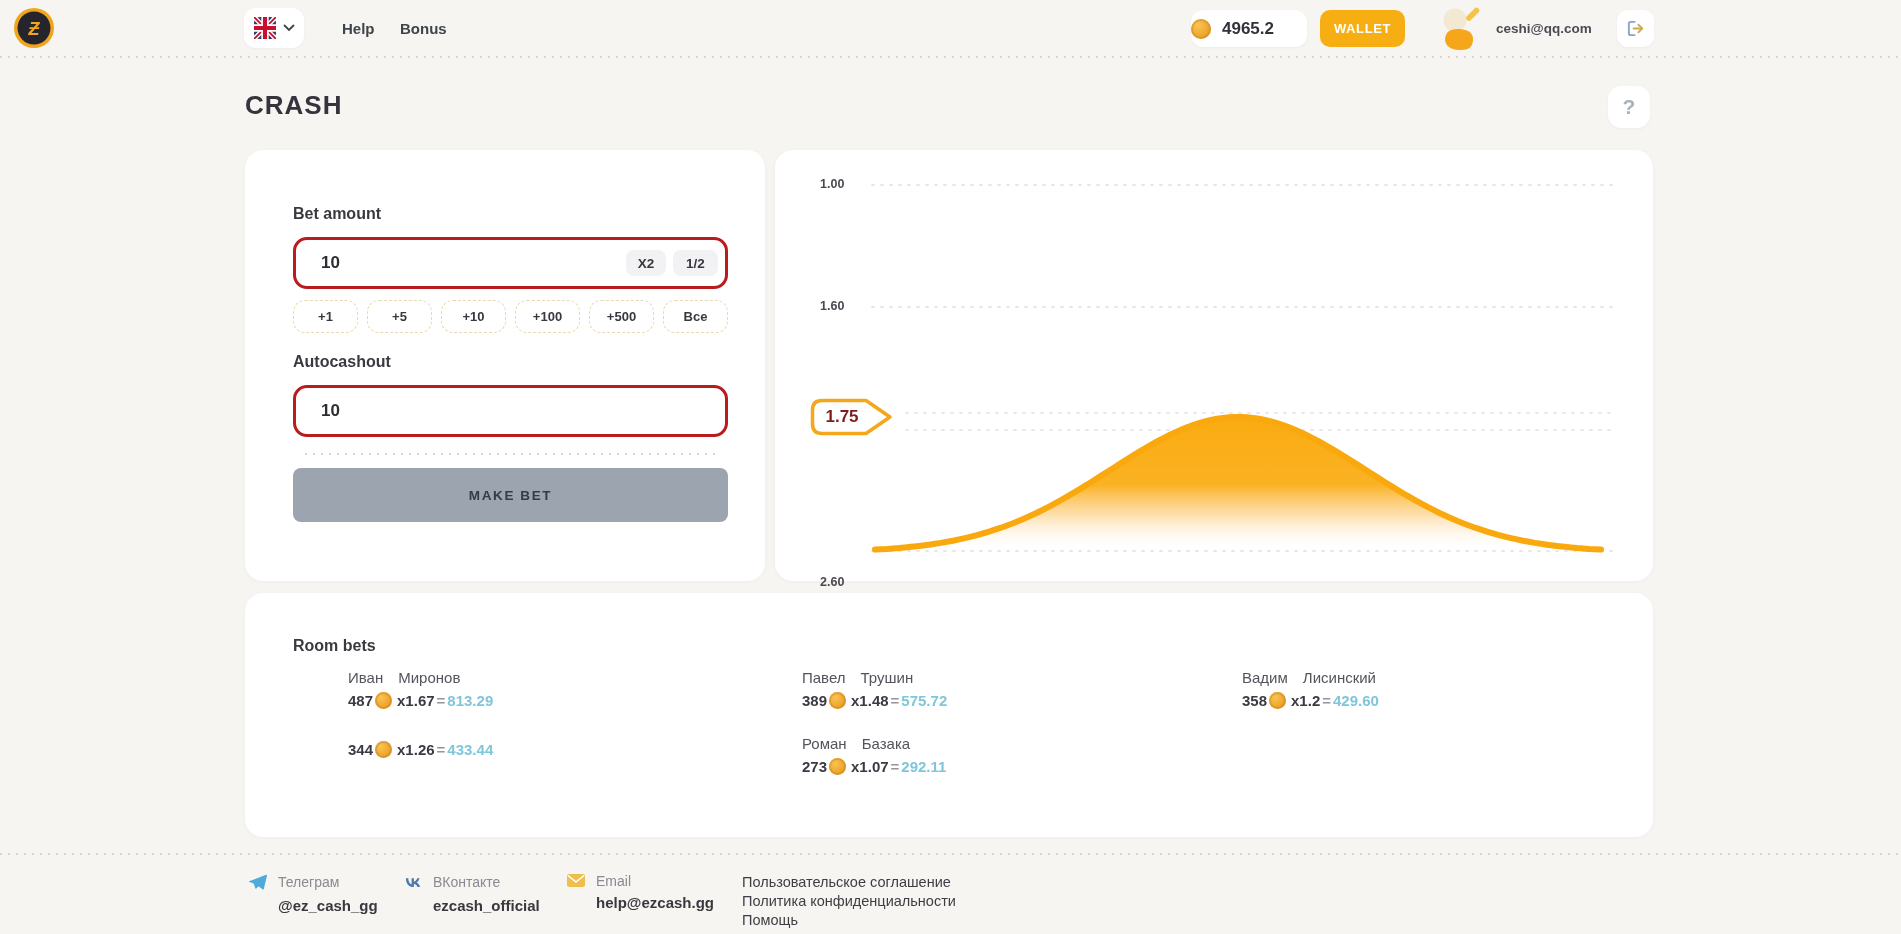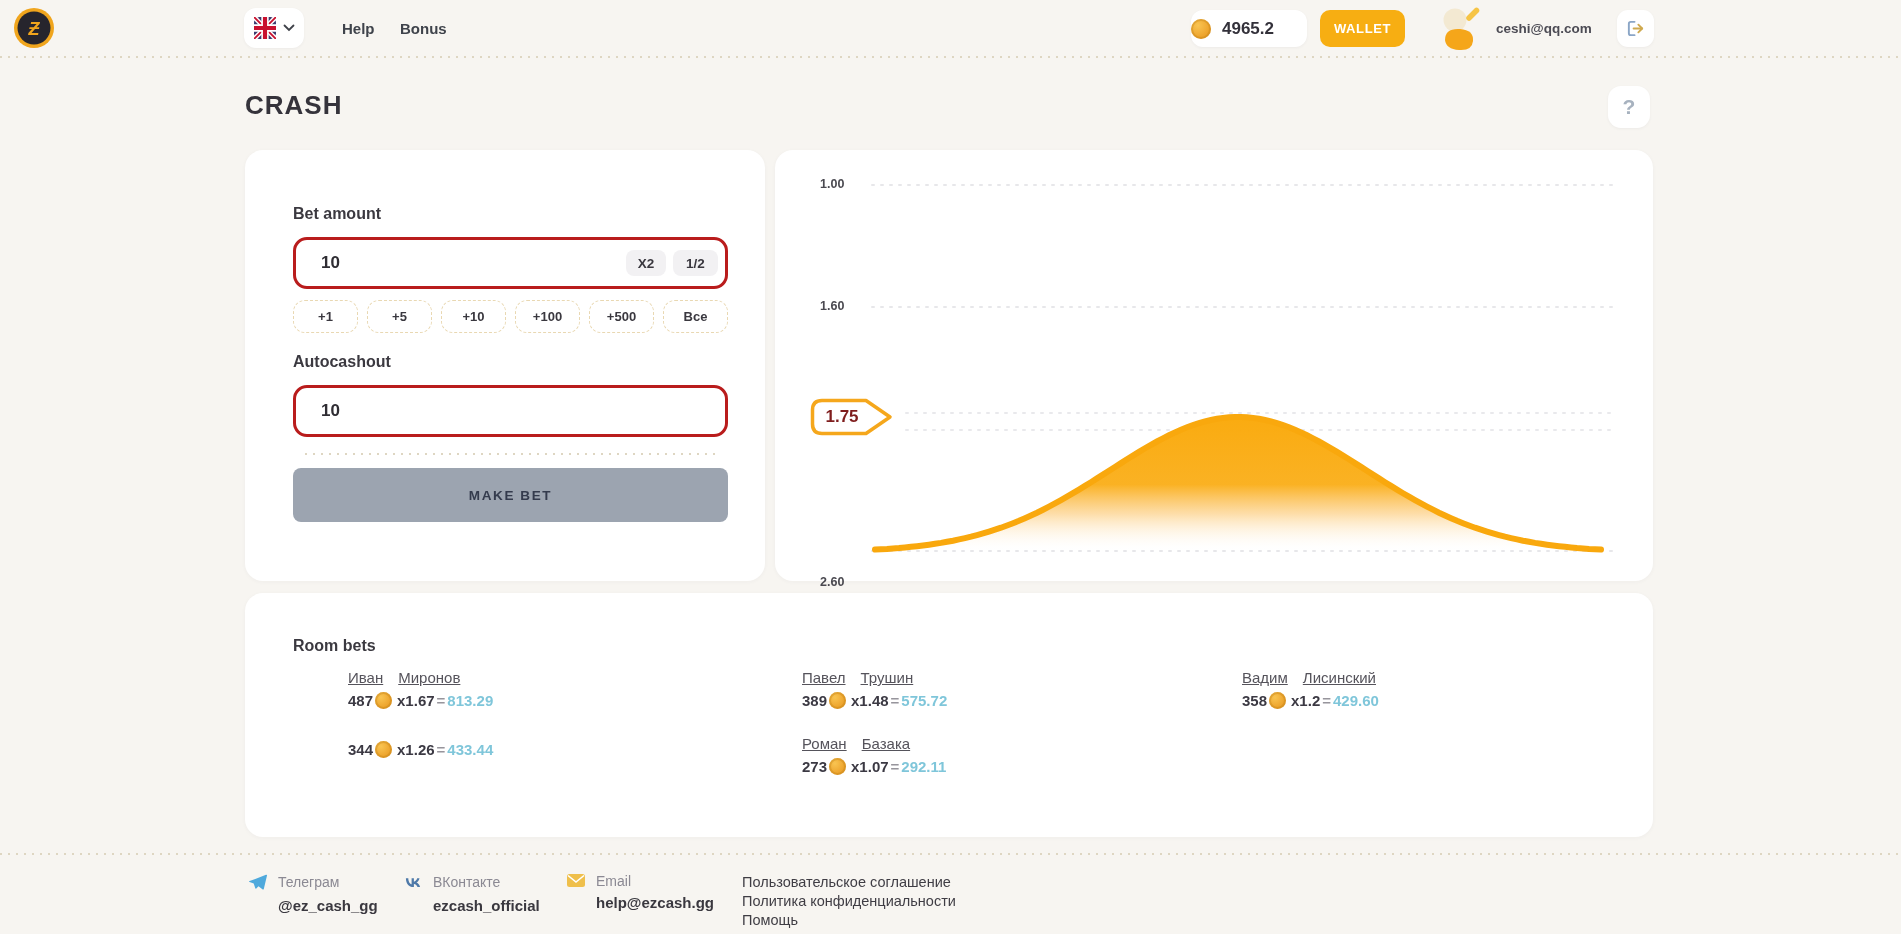--- a/index.html
+++ b/index.html
@@ -81,21 +81,21 @@
   .ytick { left:45px; width:40px; font-size:12.5px; font-weight:600; color:#4a4950; }
   .mult-badge { left:35px; top:248px; width:86px; height:38px; }
   .mult-badge-text {
     position:absolute; left:0; top:0; width:64px; height:38px;
     display:flex; align-items:center; justify-content:center;
     font-size:17px; font-weight:800; color:#7f1d1d;
   }
   
   .room-title { left:48px; top:44px; font-size:16px; font-weight:700; color:#3b3940; }
   .bets-grid { left:103px; top:76px; display:grid; grid-template-columns:454px 440px 400px; row-gap:26px; }
-  .bet-name { font-size:15px; font-weight:500; color:#55535b;text-decoration:underline; }
+  .bet-name { font-size:15px; font-weight:500; color:#55535b; }
   .bet-name .first { margin-right:15px; }
   .bet-value { margin-top:6px; display:flex; align-items:center; gap:2px; font-size:15px; }
   .bet-amount { font-weight:700; color:#3b3943; }
   .bet-mult { font-weight:600; color:#3b3943; margin-left:3px; }
   .bet-eq { font-weight:600; color:#97959c; }
   .bet-result { font-weight:600; color:#7fc6da; }
   
   .footer-sep { left:0; top:853px; width:1901px; }
   .social-col { top:872px; }
   .social-head { display:flex; align-items:center; gap:10px; font-size:14px; font-weight:500; color:#8b8993; cursor:pointer; }

